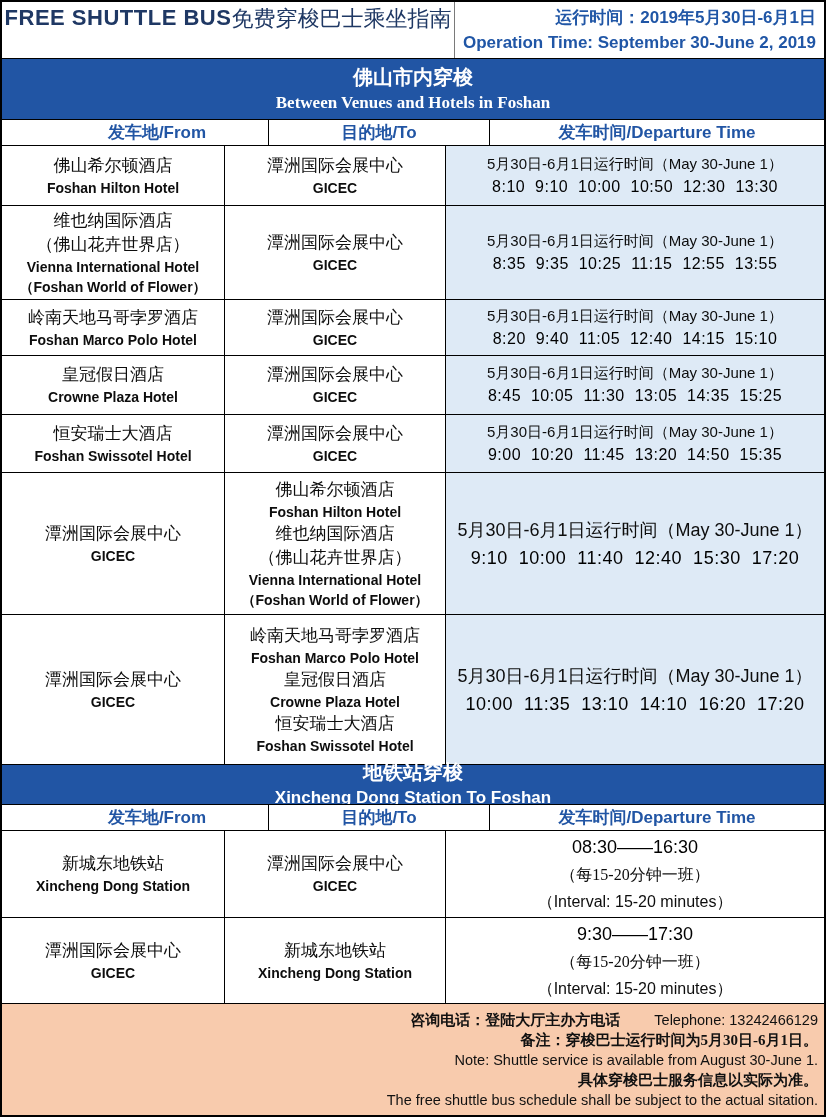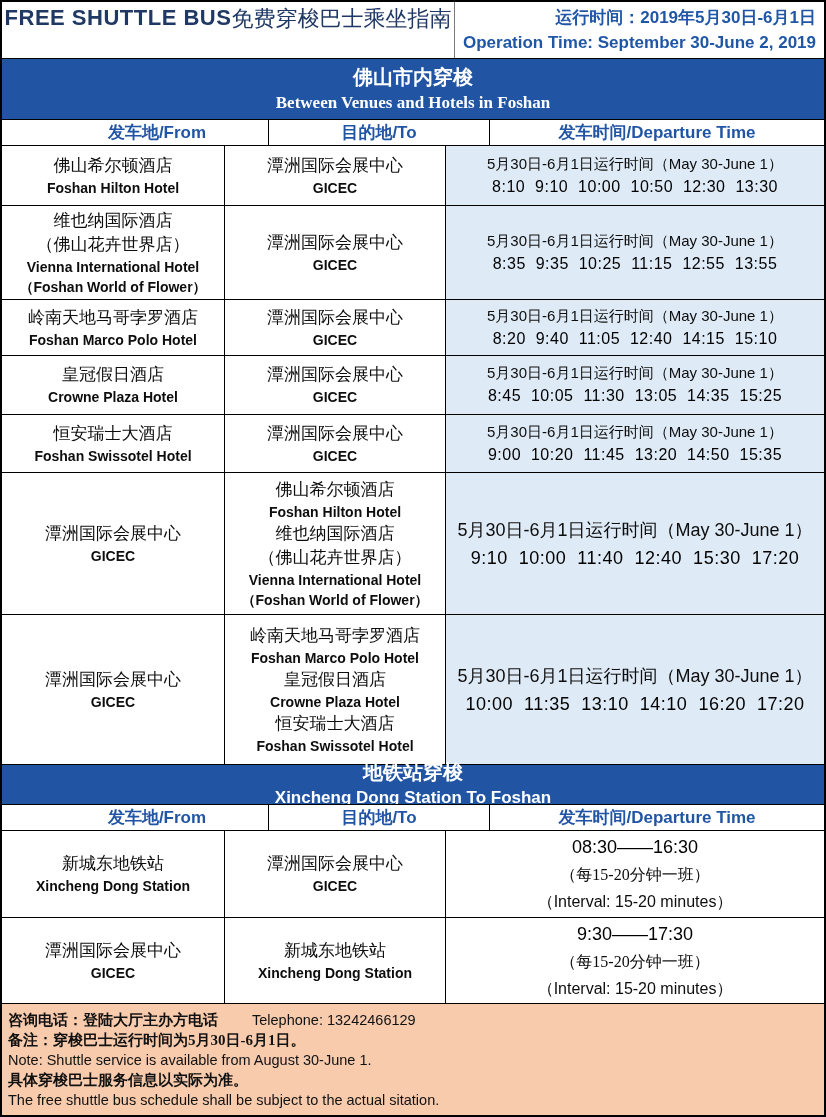--- a/index.html
+++ b/index.html
@@ -58,21 +58,21 @@
   .row-big .times { font-size:18px; line-height:28px; }
   .metro-timecell .mt-range { color:#000; font-size:18px; line-height:28px; }
   .metro-timecell .mt-zh { color:#0d0d0d; font-size:16px; font-family:"Liberation Serif", serif; line-height:27px; }
   .metro-timecell .mt-en { color:#0d0d0d; font-size:16px; line-height:27px; }
   
   .h60{height:60px} .h94{height:94px} .h56{height:56px} .h59{height:59px}
   .h58{height:58px} .h142{height:142px} .h150{height:150px} .h87{height:87px} .h86{height:86px}
   
   .footer {
     flex:1; background:#F8CBAD; border-top:1px solid #000;
-    padding:3px 6px; display:flex; flex-direction:column; justify-content:center;
+    padding:3px 6px; display:flex; flex-direction:column; justify-content:center;text-align:right;
   }
   .fline { font-size:14.5px; color:#111; line-height:20px; }
   .f-zh { font-family:"Liberation Serif", serif; font-weight:600; font-size:15px; }
   .f-phone-en { margin-left:34px; font-family:"Liberation Sans", sans-serif; font-weight:400; font-size:14.5px; }
 </style>
 </head>
 <body>
 
 <div class="doc">
 

